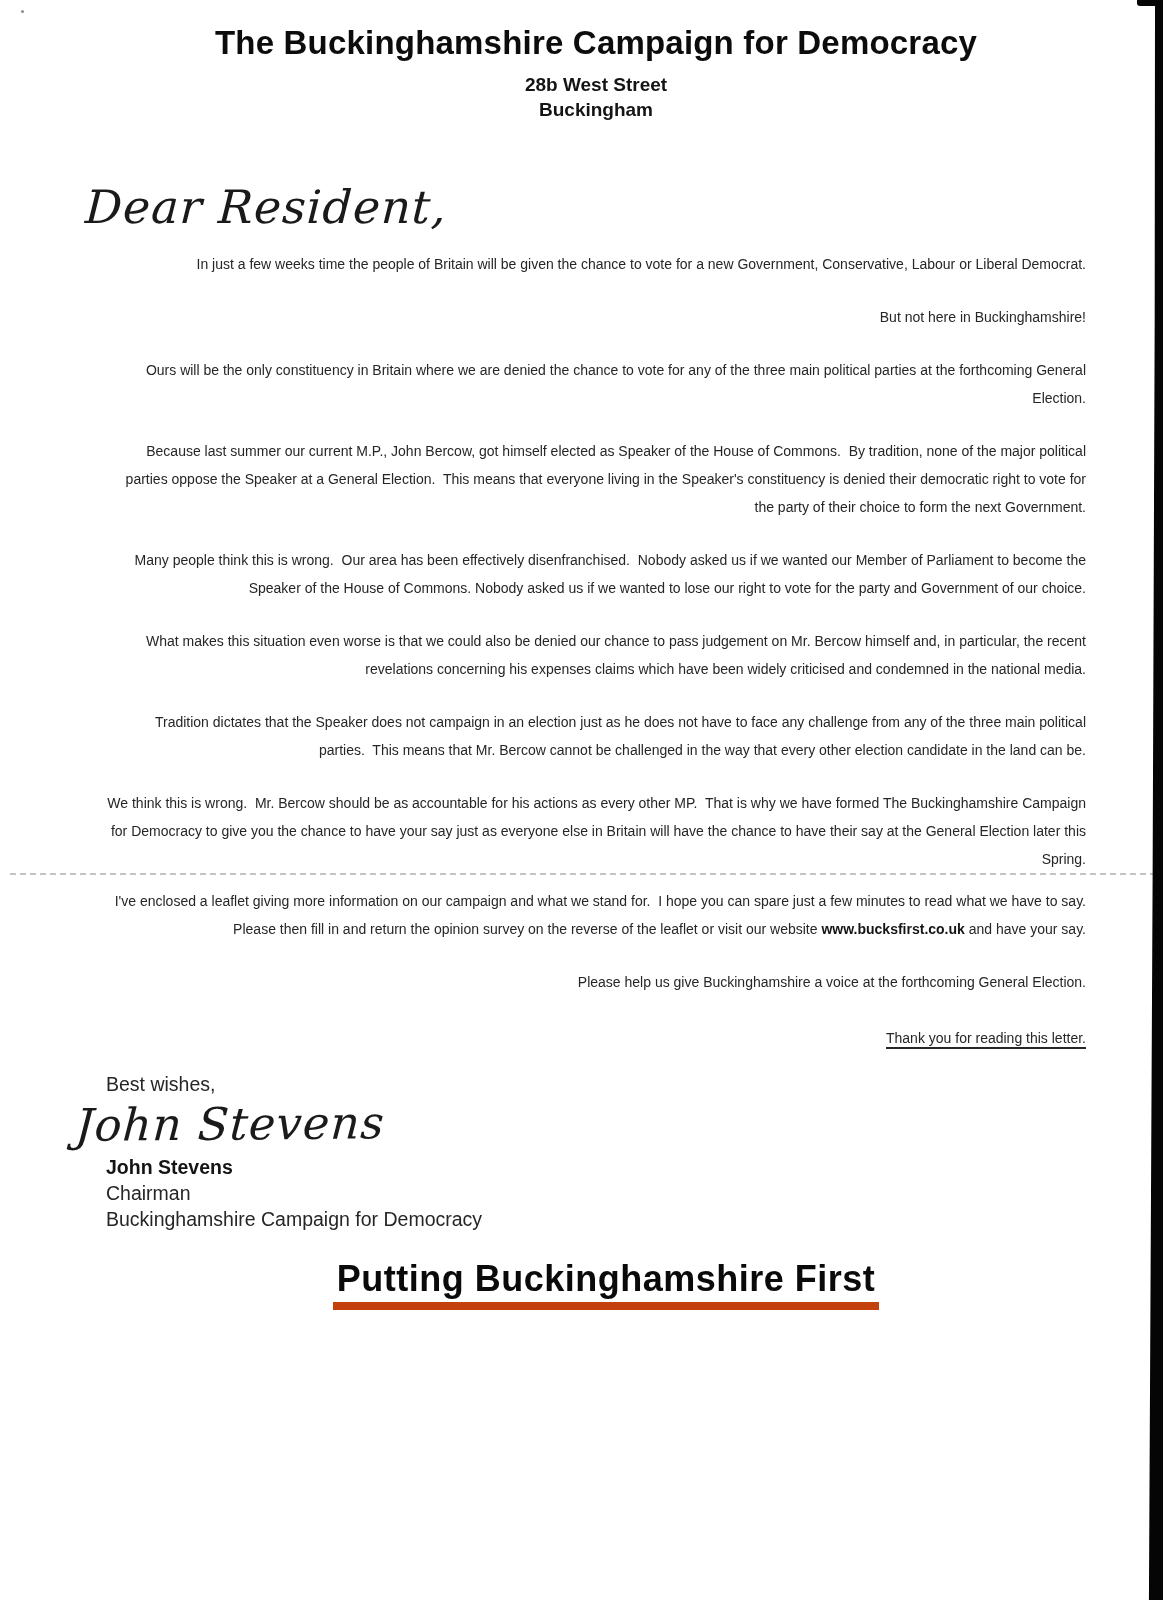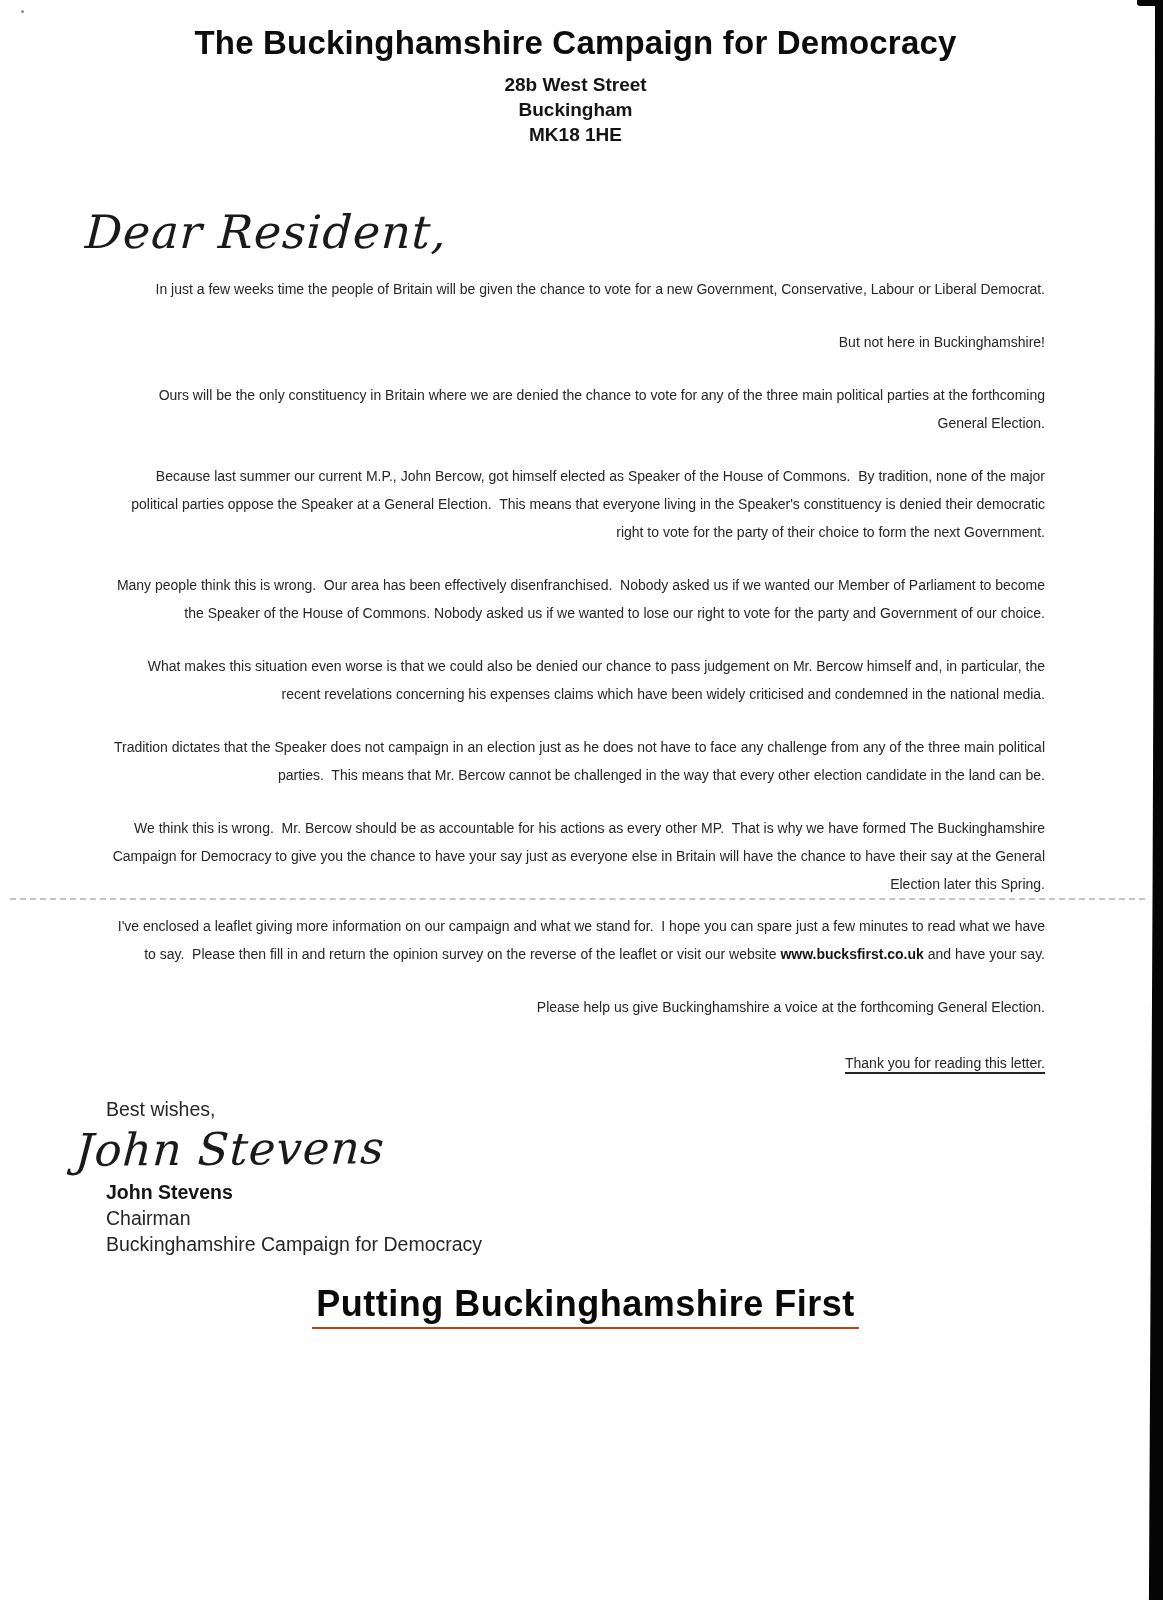--- a/index.html
+++ b/index.html
@@ -5,21 +5,21 @@
   html, body { margin: 0; padding: 0; }
   body {
     width: 1163px; height: 1600px;
     background: #ffffff;
     position: relative;
     overflow: hidden;
     font-family: "Liberation Sans", "DejaVu Sans", sans-serif;
     color: #242424;
     -webkit-font-smoothing: antialiased;
   }
-  .page { padding: 24px 118px 0 106px; position: relative; }
+  .page { padding: 24px 77px 0 106px; position: relative; }
 
   .title {
     text-align: center;
     font-size: 33px;
     font-weight: bold;
     color: #0c0c0c;
     margin: 0 0 10px 0;
     letter-spacing: 0.2px;
   }
   .address { text-align: center; margin-bottom: 0; }
@@ -85,21 +85,21 @@
 
   .footer-slogan {
     text-align: center;
     margin-top: 26px;
     font-size: 36px;
     font-weight: bold;
     color: #0a0a0a;
   }
   .footer-slogan span {
     display: inline-block;
-    border-bottom: 2px solid #c2410c;
+    border-bottom: 8px solid #c2410c;
     padding: 0 4px 2px 4px;
     letter-spacing: 0.5px;
     margin-left: 20px;
   }
 
   
   .scan-edge {
     position: absolute;
     top: 0; right: 0;
     width: 16px; height: 1600px;
@@ -124,21 +124,20 @@
 </head>
 <body>
 
 <div class="page">
 
   <h1 class="title">The Buckinghamshire Campaign for Democracy</h1>
 
   <div class="address">
     <div>28b West Street</div>
     <div>Buckingham</div>
-    <div>MK18 1HE</div>
   </div>
 
   <div class="salutation script">Dear Resident,</div>
 
   <div class="body-text">
     <p>In just a few weeks time the people of Britain will be given the chance to vote for a new Government, Conservative, Labour or Liberal Democrat.</p>
     <p>But not here in Buckinghamshire!</p>
     <p>Ours will be the only constituency in Britain where we are denied the chance to vote for any of the three main political parties at the forthcoming General Election.</p>
     <p>Because last summer our current M.P., John Bercow, got himself elected as Speaker of the House of Commons.  By tradition, none of the major political parties oppose the Speaker at a General Election.  This means that everyone living in the Speaker's constituency is denied their democratic right to vote for the party of their choice to form the next Government.</p>
     <p>Many people think this is wrong.  Our area has been effectively disenfranchised.  Nobody asked us if we wanted our Member of Parliament to become the Speaker of the House of Commons. Nobody asked us if we wanted to lose our right to vote for the party and Government of our choice.</p>

